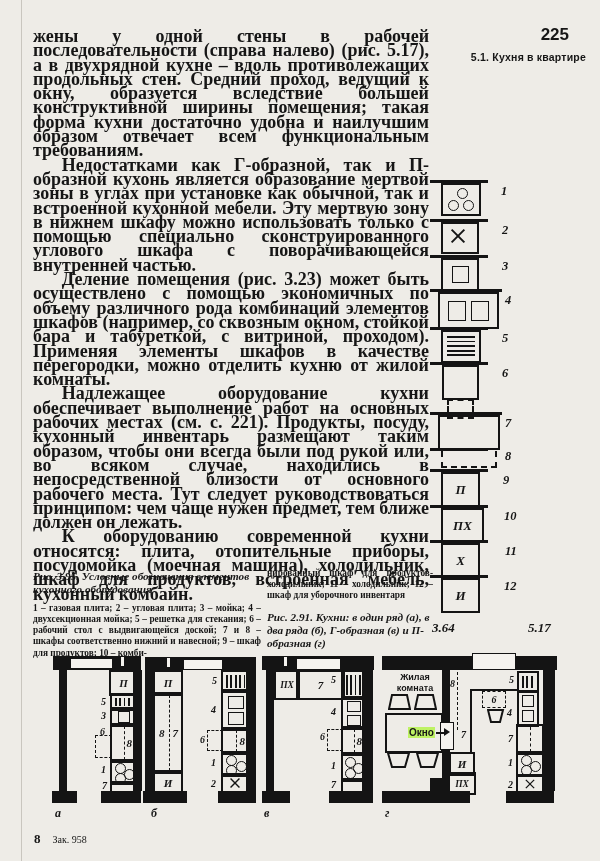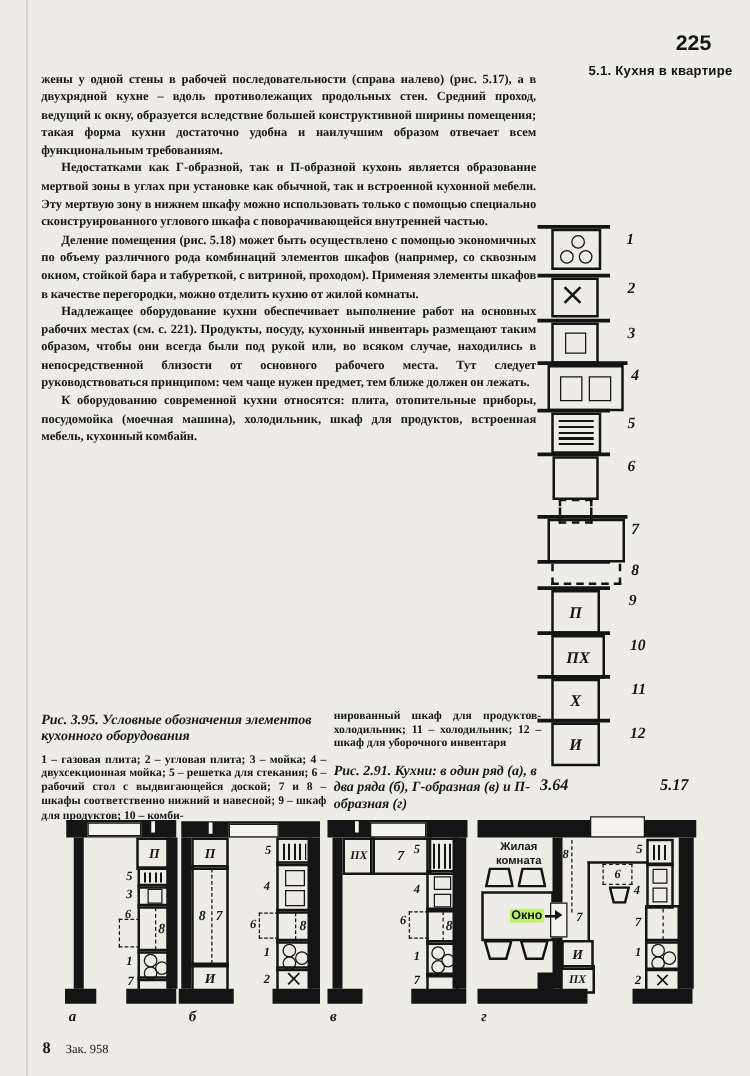--- a/index.html
+++ b/index.html
@@ -1,20 +1,20 @@
 <!DOCTYPE html>
 <html><head>
 <meta charset="utf-8">
 <style>
   html,body{margin:0;padding:0;background:#d8d6d1;}
   .page{position:relative;width:600px;height:861px;background:#eeece7;font-family:"Liberation Serif",serif;color:#161616;overflow:hidden;}
   .gutter{position:absolute;left:21px;top:0;width:1px;height:100%;background:#c9c6bf;}
   .pagenum{position:absolute;right:31px;top:25px;font-family:"Liberation Sans",sans-serif;font-weight:bold;font-size:17px;}
   .section{position:absolute;right:14px;top:51px;font-family:"Liberation Sans",sans-serif;font-weight:600;font-size:10.5px;letter-spacing:.2px;}
-  .body-text{position:absolute;left:33px;top:29px;width:396px;font-size:10px;line-height:14.3px;font-weight:bold;text-align:justify;word-spacing:-0.4px;margin-top:28px;}
+  .body-text{position:absolute;left:33px;top:29px;width:396px;font-size:18px;line-height:14.3px;font-weight:bold;text-align:justify;word-spacing:-0.4px;}
   .body-text p{margin:0;text-indent:1.6em;}
   .body-text p.cont{text-indent:0;}
   .cap-left{position:absolute;left:33px;top:570px;width:228px;}
   .cap-right{position:absolute;left:267px;top:568px;width:166px;}
   .cap-title{font-style:italic;font-weight:bold;font-size:11.2px;line-height:13.4px;}
   .cap-legend{margin-top:6px;font-weight:bold;font-size:9.3px;line-height:11.2px;text-align:justify;}
   .cap-right .cap-legend{margin-top:0;}
   .fig17{margin-top:9px;}
   
   .sline{position:absolute;height:3px;background:#141414;}
@@ -60,21 +60,21 @@
 
 <div class="page">
   <div class="gutter"></div>
 
   <div class="pagenum">225</div>
   <div class="section">5.1. Кухня в квартире</div>
 
   <div class="body-text">
     <p class="cont">жены у одной стены в рабочей последовательности (справа налево) (рис. 5.17), а в двухрядной кухне – вдоль противолежащих продольных стен. Средний проход, ведущий к окну, образуется вследствие большей конструктивной ширины помещения; такая форма кухни достаточно удобна и наилучшим образом отвечает всем функциональным требованиям.</p>
     <p>Недостатками как Г-образной, так и П-образной кухонь является образование мертвой зоны в углах при установке как обычной, так и встроенной кухонной мебели. Эту мертвую зону в нижнем шкафу можно использовать только с помощью специально сконструированного углового шкафа с поворачивающейся внутренней частью.</p>
-    <p>Деление помещения (рис. 5.18) может быть осуществлено с помощью экономичных по объему различного рода комбинаций элементов шкафов (например, со сквозным окном, стойкой бара и табуреткой, с витриной, проходом). Применяя элементы шкафов в качестве перегородки, можно отделить кухню от жилой комнаты.</p>
+    <p>Деление помещения (рис. 3.23) может быть осуществлено с помощью экономичных по объему различного рода комбинаций элементов шкафов (например, со сквозным окном, стойкой бара и табуреткой, с витриной, проходом). Применяя элементы шкафов в качестве перегородки, можно отделить кухню от жилой комнаты.</p>
     <p>Надлежащее оборудование кухни обеспечивает выполнение работ на основных рабочих местах (см. с. 221). Продукты, посуду, кухонный инвентарь размещают таким образом, чтобы они всегда были под рукой или, во всяком случае, находились в непосредственной близости от основного рабочего места. Тут следует руководствоваться принципом: чем чаще нужен предмет, тем ближе должен он лежать.</p>
     <p>К оборудованию современной кухни относятся: плита, отопительные приборы, посудомойка (моечная машина), холодильник, шкаф для продуктов, встроенная мебель, кухонный комбайн.</p>
   </div>
 
   <div class="cap-left">
     <div class="cap-title">Рис. 3.95. Условные обозначения элементов кухонного оборудования</div>
     <div class="cap-legend">1 – газовая плита; 2 – угловая плита; 3 – мойка; 4 – двухсекционная мойка; 5 – решетка для стекания; 6 – рабочий стол с выдвигающейся доской; 7 и 8 – шкафы соответственно нижний и навесной; 9 – шкаф для продуктов; 10 – комби-</div>
   </div>
   <div class="cap-right">
     <div class="cap-legend">нированный шкаф для продуктов-холодильник; 11 – холодильник; 12 – шкаф для уборочного инвентаря</div>

